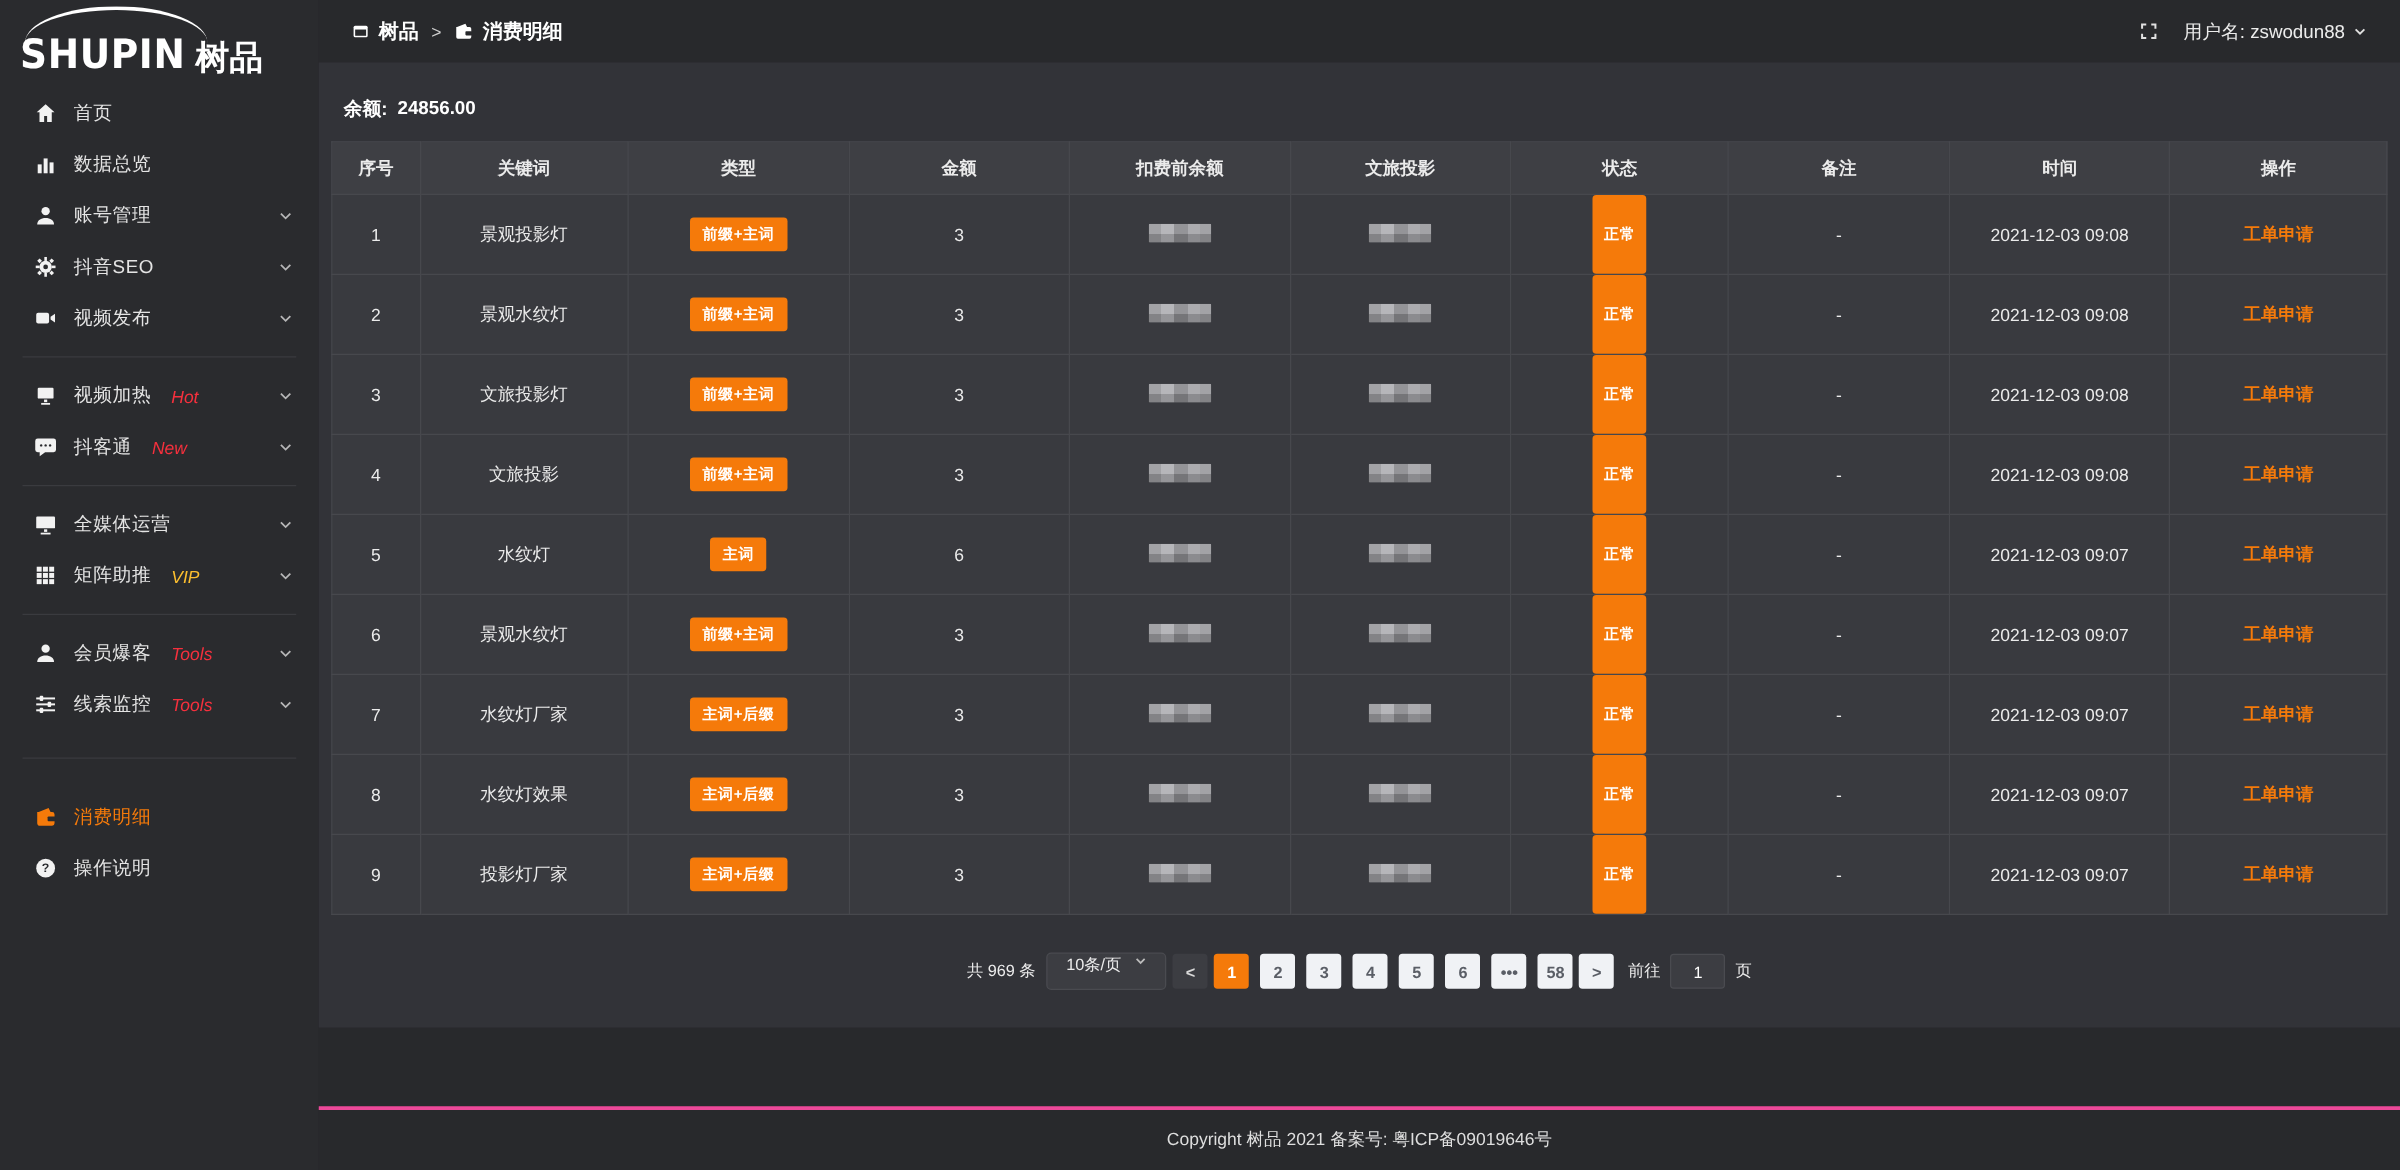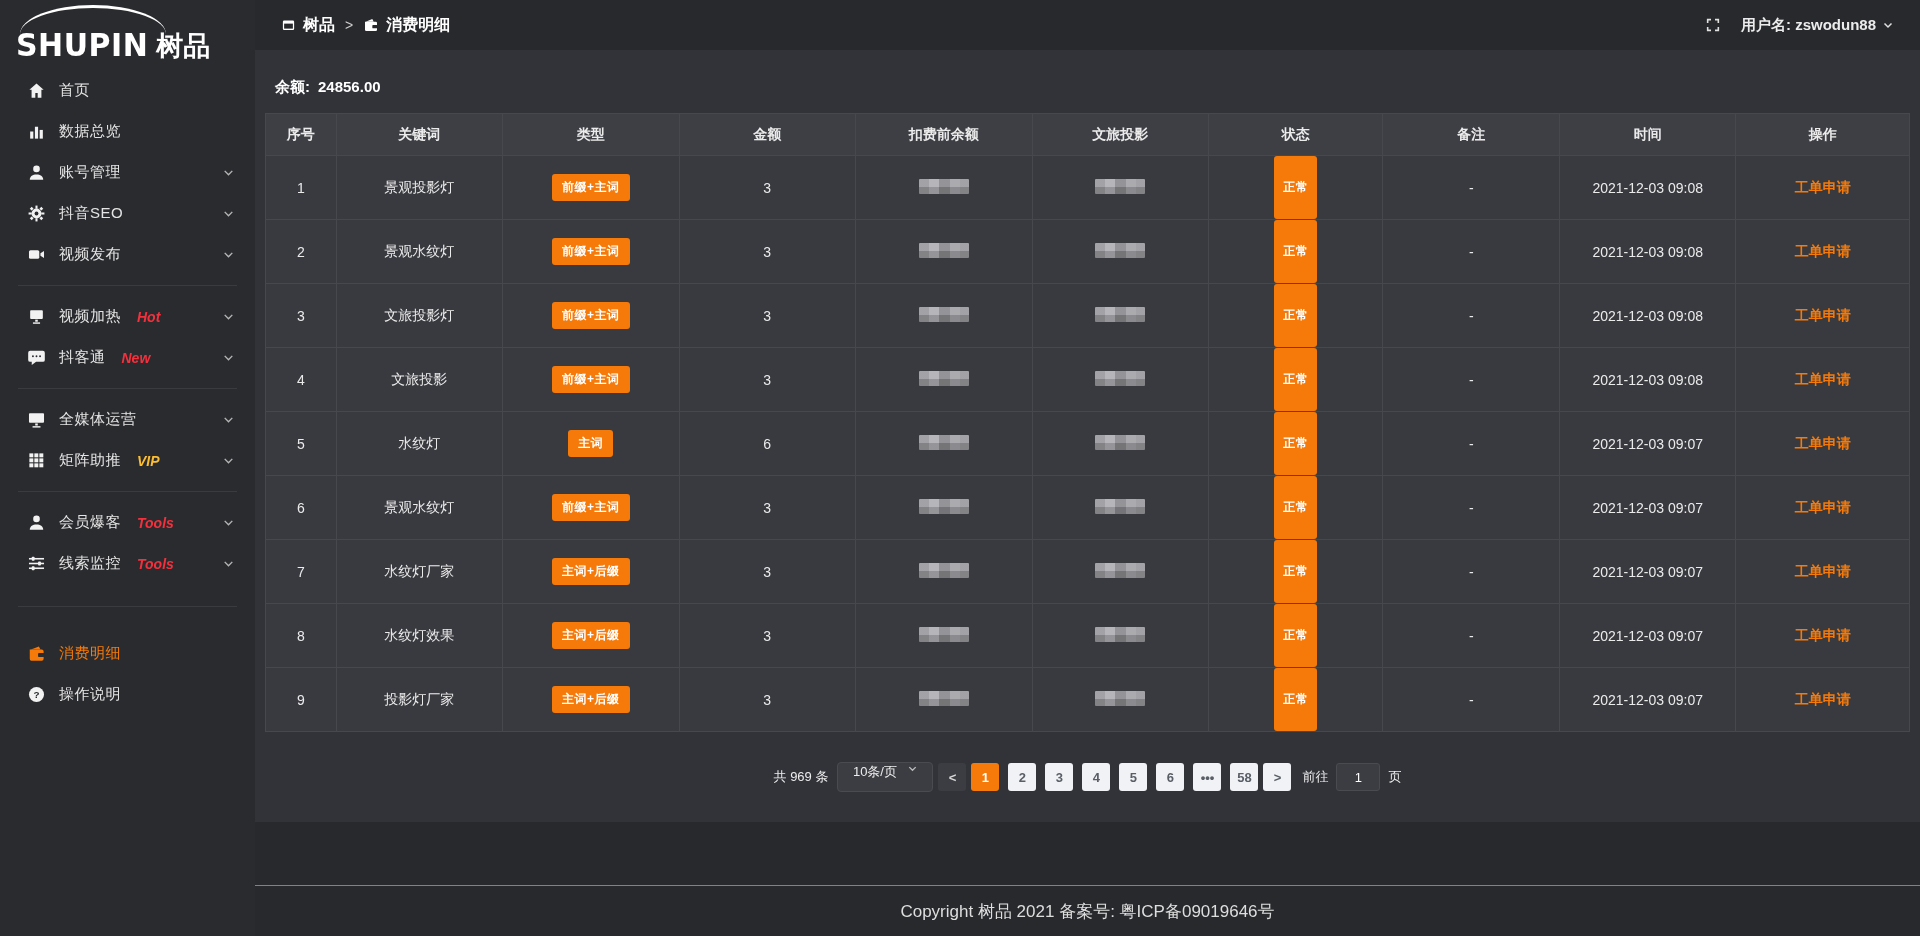--- a/index.html
+++ b/index.html
@@ -16,32 +16,32 @@
   .logo-arc { position:absolute; top:5px; left:20px; width:146px; height:30px;
     border-top:3px solid #fff; border-radius:100px 100px 0 0 / 40px 40px 0 0; }
   .logo-en { font-family:"DejaVu Sans", sans-serif; font-size:30px; font-weight:bold; color:#fff;
     letter-spacing:0.5px; transform:scaleY(1.08); line-height:1; }
   .logo-cn { font-size:27px; font-weight:bold; color:#fff; line-height:1.05; }
   .menu { margin-top:10px; }
   .menu-item { height:41px; display:flex; align-items:center; padding:0 20px 0 26px;
     font-size:15px; color:#e4e4e4; cursor:pointer; white-space:nowrap; }
   .menu-item .mi-icon { width:20px; height:20px; margin-right:13px; display:flex; align-items:center; justify-content:center; flex-shrink:0; }
   .menu-item .mi-label { letter-spacing:0.5px; }
-  .menu-item .mi-tag { font-style:italic; font-weight:bold; font-size:14px; margin-left:16px; }
+  .menu-item .mi-tag { font-style:italic; font-weight:normal; font-size:14px; margin-left:16px; }
   .menu-item .mi-chev { margin-left:auto; display:flex; opacity:.85; }
   .menu-item.active { color:#f57a0a; }
   .divider { height:1px; background:#3a3b3f; margin:10px 18px; }
   .divider.big { margin:22px 18px 26px; }
   
   .right-col { flex:1; display:flex; flex-direction:column; height:100%; background:#28292c; }
   .topbar { height:50px; background:#28292c; display:flex; align-items:center; padding:0 26px; flex-shrink:0; }
   .breadcrumb { display:flex; align-items:center; gap:10px; font-size:16px; font-weight:bold; color:#fff; }
   .crumb { display:flex; align-items:center; gap:7px; cursor:pointer; }
   .crumb-sep { font-size:14px; color:#cfcfcf; font-weight:normal; }
-  .topbar-right { margin-left:auto; display:flex; align-items:center; gap:20px; font-size:15px; color:#ececec;font-weight:bold; }
+  .topbar-right { margin-left:auto; display:flex; align-items:center; gap:20px; font-size:15px; color:#ececec; }
   .fullscreen-btn, .user-entry { display:flex; align-items:center; gap:6px; cursor:pointer; }
   
   .panel { background:#323338; padding:16px 10px 30px; }
   .balance-bar { margin:12px 0 16px 10px; font-size:15px; font-weight:bold; color:#fff; display:flex; gap:8px; }
   table { width:100%; border-collapse:collapse; table-layout:fixed; }
   th, td { border:1px solid #47484d; text-align:center; font-size:14px; color:#ebebeb; }
   thead th { background:#3e3f44; height:42px; font-weight:bold; }
   tbody td { background:#393a3f; height:62px; }
   .badge { display:inline-block; background:#f57a0a; color:#fff; font-size:12px; font-weight:bold;
     padding:5px 10px; border-radius:3px; letter-spacing:0.5px; }
@@ -60,22 +60,22 @@
     display:flex; align-items:flex-start; justify-content:center; gap:10px; cursor:pointer; font-size:13px; }
   .pg-btn { min-width:28px; height:28px; padding:0 5px; background:#f0f2f5; color:#5a5e66; border-radius:3px;
     display:flex; align-items:center; justify-content:center; font-weight:bold; font-size:13px; cursor:pointer; }
   .pg-btn.active { background:#f57a0a; color:#fff; cursor:default; }
   .pg-btn.prev { background:#3c3d42; color:#d8d8d8; }
   .pg-goto { display:flex; align-items:center; gap:8px; margin-left:6px; }
   .goto-input { width:44px; height:28px; background:#3c3d42; border:1px solid #4a4b50; border-radius:3px;
     color:#fff; text-align:center; font-size:13px; font-family:"Liberation Sans", sans-serif; }
   
   .flex-spacer { flex:1; }
-  .footer { height:51px; border-top:1px solid #ec4899; display:flex; align-items:center; justify-content:center;
-    font-size:17px; color:#dedede; background:#28292c; flex-shrink:0; }
+  .footer { height:51px; border-top:3px solid #ec4899; display:flex; align-items:center; justify-content:center;
+    font-size:14px; color:#dedede; background:#28292c; flex-shrink:0; }
   svg { display:block; }
 </style>
 </head>
 <body>
 
 <aside class="sidebar">
   <div class="logo">
     <span class="logo-arc"></span>
     <span class="logo-en">SHUPIN</span>
     <span class="logo-cn">树品</span>

